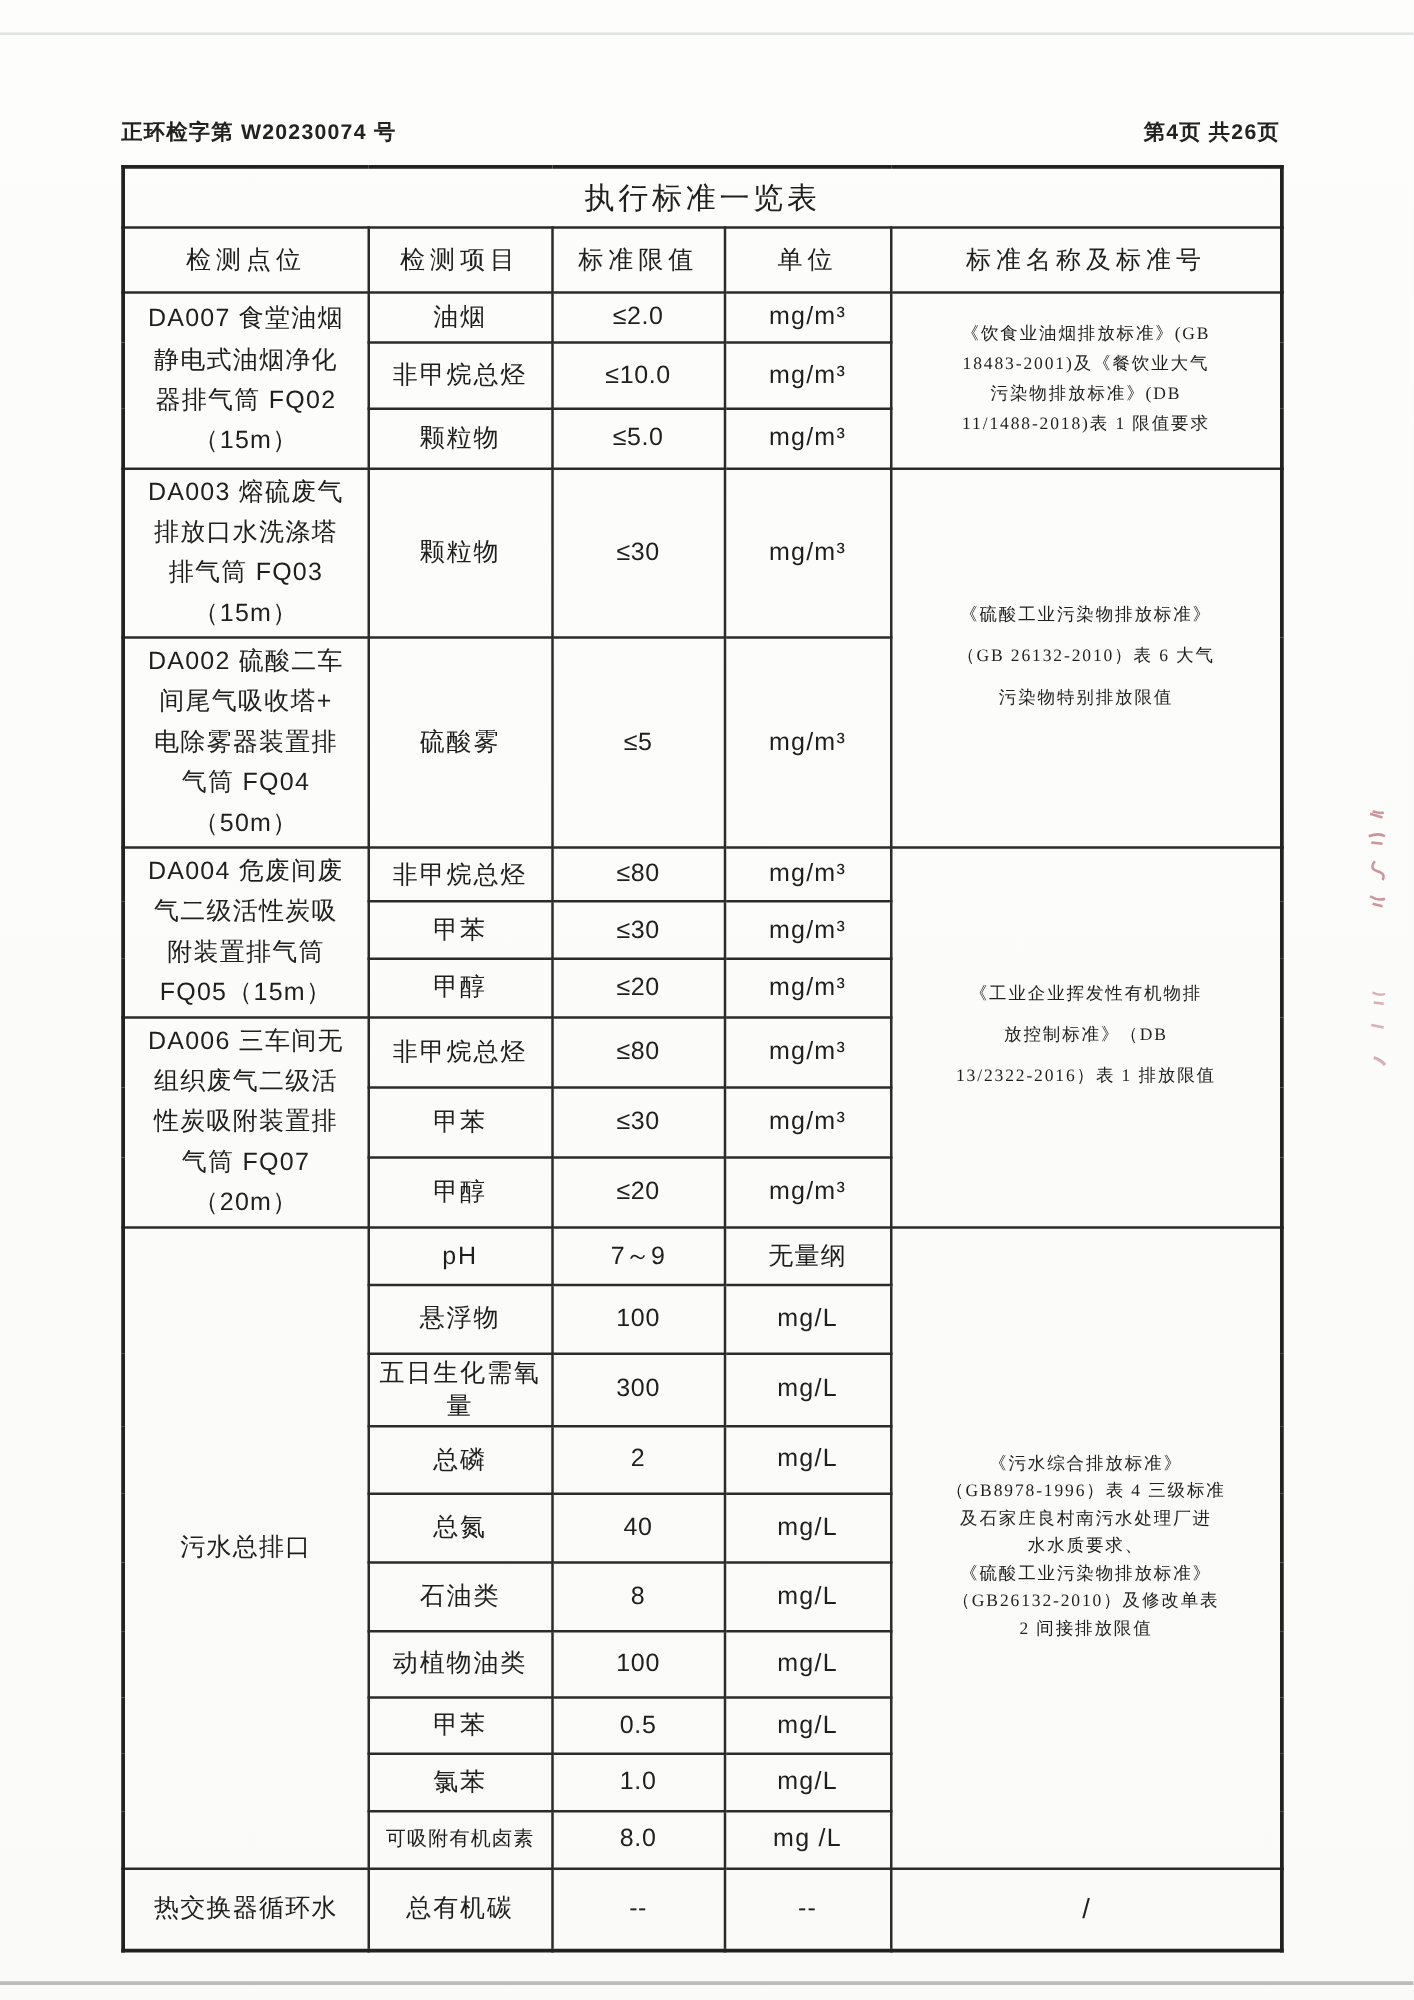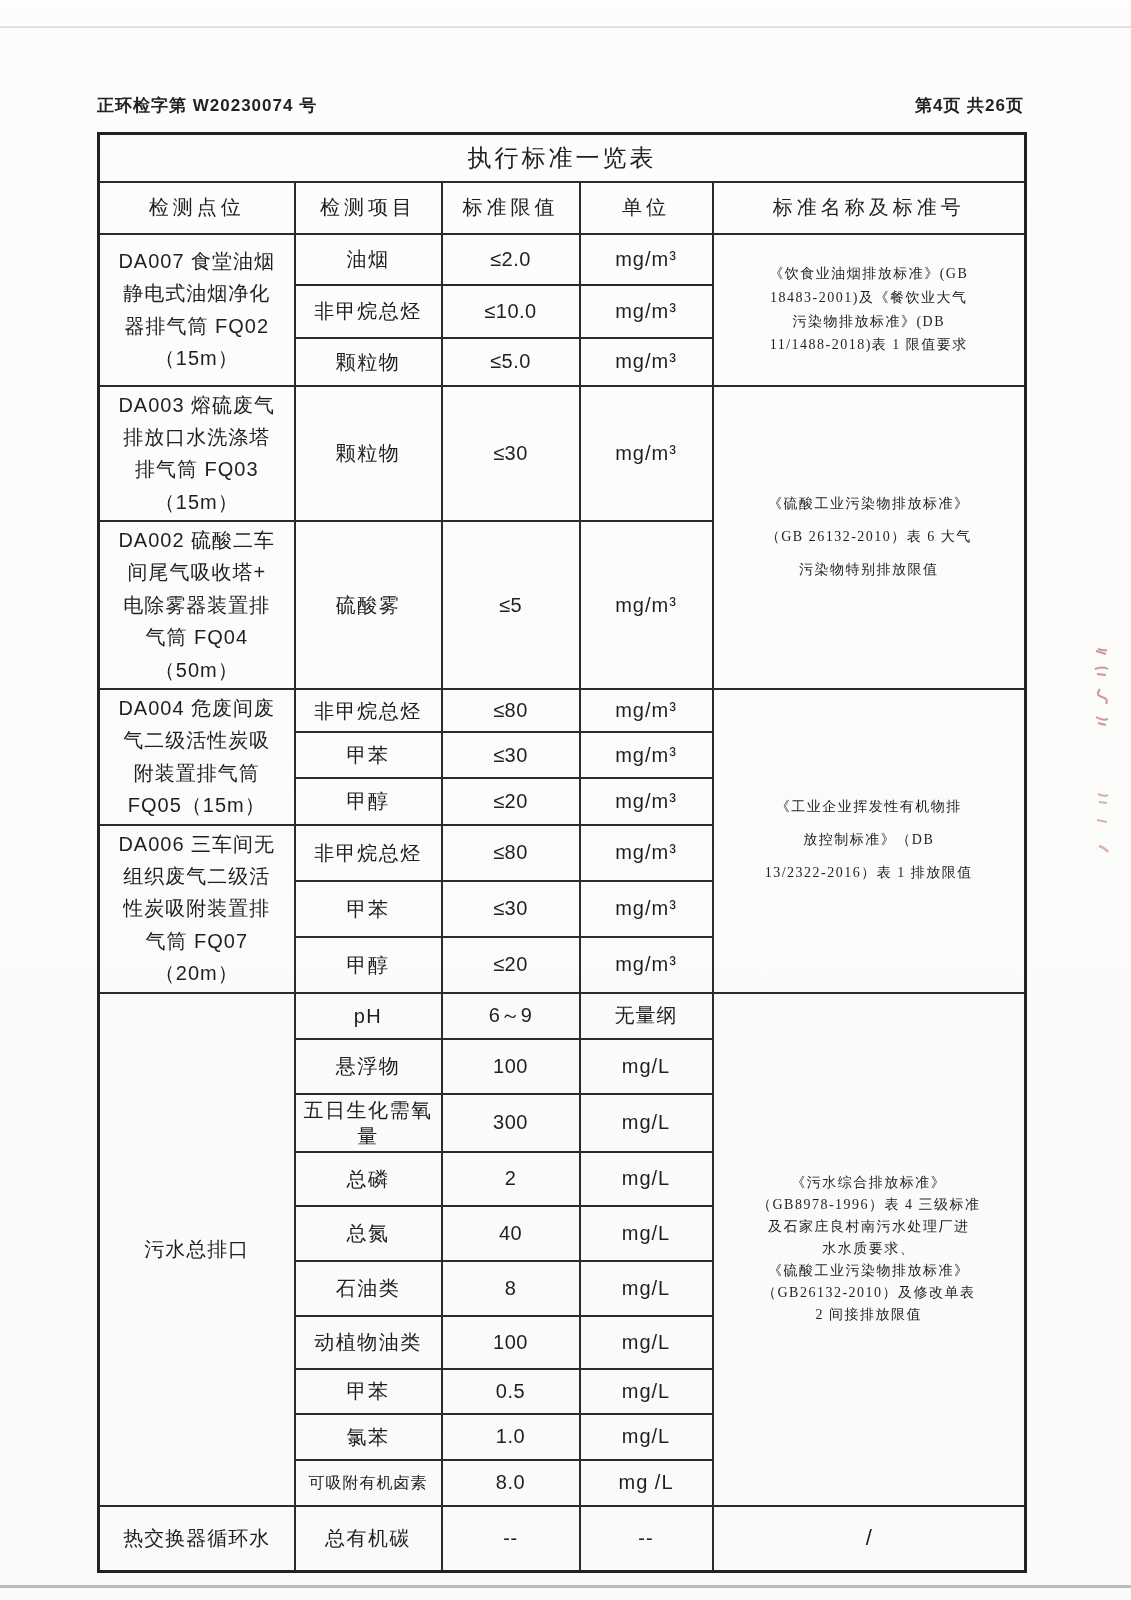--- a/index.html
+++ b/index.html
@@ -70,21 +70,21 @@
         <td colspan="5" class="t-title">执行标准一览表</td>
       </tr>
       <tr style="height:52px">
         <td class="c-head">检测点位</td>
         <td class="c-head">检测项目</td>
         <td class="c-head">标准限值</td>
         <td class="c-head">单位</td>
         <td class="c-head">标准名称及标准号</td>
       </tr>
 
-      <tr style="height:51px">
+      <tr style="height:40px">
         <td class="c-point" rowspan="3">DA007 食堂油烟
 静电式油烟净化
 器排气筒 FQ02
 （15m）</td>
         <td class="c-item">油烟</td>
         <td class="c-limit">≤2.0</td>
         <td class="c-unit">mg/m³</td>
         <td class="c-std lh-norm" rowspan="3">《饮食业油烟排放标准》(GB
 18483-2001)及《餐饮业大气
 污染物排放标准》(DB
@@ -161,21 +161,21 @@
       </tr>
       <tr style="height:48px">
         <td class="c-item">甲醇</td>
         <td class="c-limit">≤20</td>
         <td class="c-unit">mg/m³</td>
       </tr>
 
       <tr style="height:46px">
         <td class="c-point" rowspan="10">污水总排口</td>
         <td class="c-item">pH</td>
-        <td class="c-limit">6～9</td>
+        <td class="c-limit">7～9</td>
         <td class="c-unit">无量纲</td>
         <td class="c-std lh-mid" rowspan="10">《污水综合排放标准》
 （GB8978-1996）表 4 三级标准
 及石家庄良村南污水处理厂进
 水水质要求、
 《硫酸工业污染物排放标准》
 （GB26132-2010）及修改单表
 2 间接排放限值</td>
       </tr>
       <tr style="height:55px">

